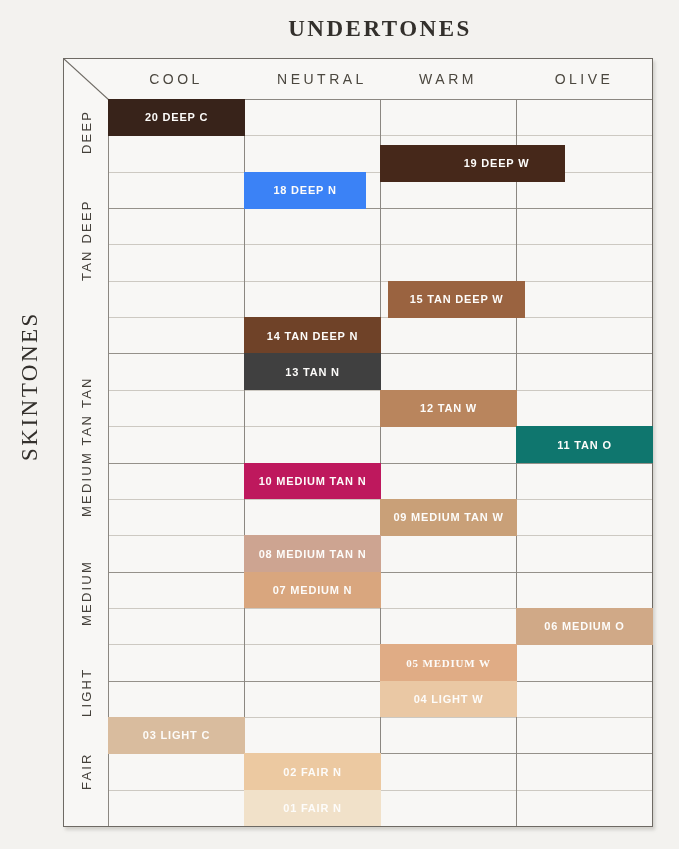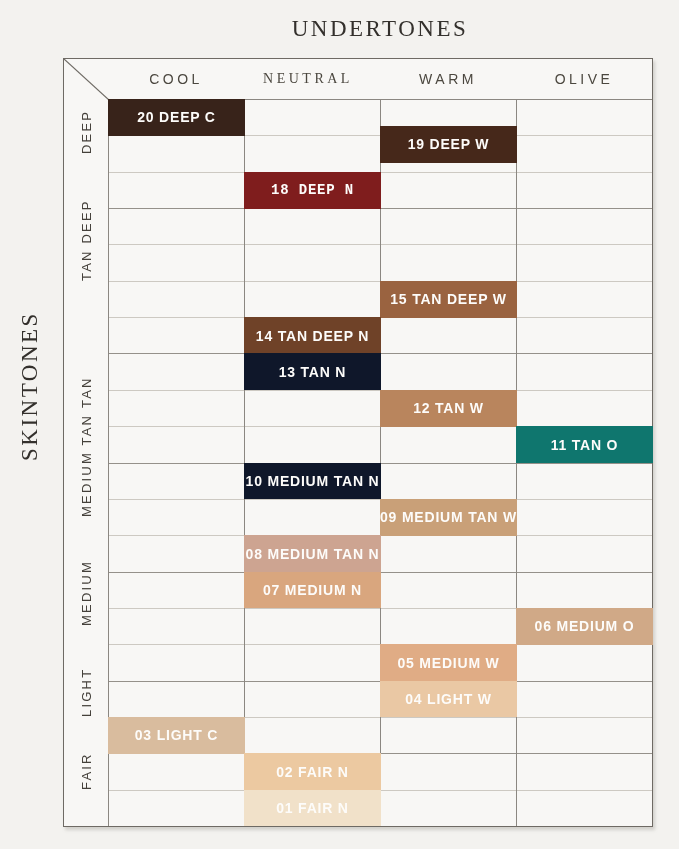--- a/index.html
+++ b/index.html
@@ -5,21 +5,21 @@
   html,body{margin:0;padding:0;background:#f3f2ef;}
   .stage{
     position:relative;width:679px;height:849px;overflow:hidden;
     background:#f3f2ef;
     font-family:"Liberation Sans","DejaVu Sans",sans-serif;
   }
   .title{
     position:absolute;left:107px;top:16px;width:546px;
     text-align:center;
     font-family:"Liberation Serif","DejaVu Serif",serif;
-    font-size:23px;letter-spacing:2.5px;color:#33302c;
+    font-size:23px;letter-spacing:2.5px;color:#33302c;font-weight:bold;
   }
   .side-title{position:absolute;left:30px;top:461px;width:0;height:0;}
   .side-title span{
     display:block;transform:translate(-50%,-50%) rotate(-90deg);
     white-space:nowrap;
     font-family:"Liberation Serif","DejaVu Serif",serif;
     font-size:23px;letter-spacing:2.5px;color:#33302c;
   }
   .frame{
     position:absolute;left:63px;top:58px;width:588px;height:767px;
@@ -39,39 +39,39 @@
     font-size:13px;letter-spacing:2.2px;color:#44403a;
   }
   .line-h{position:absolute;height:1px;background:#cdc9c2;z-index:1;}
   .line-h.group{background:#95918a;}
   .line-v{position:absolute;width:1px;background:#8b8781;z-index:2;}
   .swatch{
     position:absolute;z-index:3;
     display:flex;align-items:center;justify-content:center;
   }
   .swatch span{
-    color:#fdfcfa;font-weight:bold;font-size:14px;
+    color:#fdfcfa;font-weight:bold;font-size:11px;
     letter-spacing:.8px;white-space:nowrap;
   }
 </style>
 </head>
 <body>
 
 <div class="stage">
   <div class="title">UNDERTONES</div>
   <div class="side-title">
     <span>SKINTONES</span>
   </div>
   <div class="frame">
     <svg class="corner-svg" width="45" height="41" viewBox="0 0 45 41">
       <line x1="0" y1="0" x2="45" y2="41" stroke="#6e6a64" stroke-width="1.2"></line>
     </svg>
 
   <div class="col-header" style="left: 44px; width: 136px;">COOL</div>
-      <div class="col-header" style="left: 176px; width: 136px; font-family: Liberation Serif, serif;">NEUTRAL</div>
+      <div class="col-header" style="left: 190px; width: 136px;">NEUTRAL</div>
       <div class="col-header" style="left: 316px; width: 136px;">WARM</div>
       <div class="col-header" style="left: 452px; width: 136px;">OLIVE</div>
       <div class="line-v" style="left: 44px; top: 40px; height: 727px;"></div>
       <div class="line-v" style="left: 180px; top: 40px; height: 727px;"></div>
       <div class="line-v" style="left: 316px; top: 40px; height: 727px;"></div>
       <div class="line-v" style="left: 452px; top: 40px; height: 727px;"></div>
       <div class="line-v" style="left: 44px; top: 40px; width: 544px; height: 1px; background: rgb(139, 135, 129);"></div>
       <div class="line-h" style="left: 44px; top: 76.35px; width: 544px;"></div>
       <div class="line-h" style="left: 44px; top: 112.7px; width: 544px;"></div>
       <div class="line-h group" style="left: 44px; top: 149.05px; width: 544px;"></div>
@@ -108,57 +108,57 @@
       </div>
       <div class="group-label" style="left: 22px; top: 657.95px;">
         <span>LIGHT</span>
       </div>
       <div class="group-label" style="left: 22px; top: 730.65px;">
         <span>FAIR</span>
       </div>
       <div class="swatch" style="left: 44px; top: 40px; width: 137px; height: 36.85px; background: rgb(56, 35, 26);">
         <span>20 DEEP C</span>
       </div>
-      <div class="swatch" style="left: 316px; top: 67px; width: 137px; height: 36.85px; background: rgb(70, 40, 26);">
+      <div class="swatch" style="left: 316px; top: 86px; width: 137px; height: 36.85px; background: rgb(70, 40, 26); padding-left: 48px;">
         <span>19 DEEP W</span>
       </div>
-      <div class="swatch" style="left: 180px; top: 112.7px; width: 137px; height: 36.85px; background: #7f1d1d; font-family: Liberation Mono, monospace;">
+      <div class="swatch" style="left: 180px; top: 112.7px; width: 122px; height: 36.85px; background: #3b82f6;">
         <span>18 DEEP N</span>
       </div>
-      <div class="swatch" style="left: 316px; top: 221.75px; width: 137px; height: 36.85px; background: rgb(154, 99, 64);">
+      <div class="swatch" style="left: 324px; top: 221.75px; width: 137px; height: 36.85px; background: rgb(154, 99, 64);">
         <span>15 TAN DEEP W</span>
       </div>
       <div class="swatch" style="left: 180px; top: 258.1px; width: 137px; height: 36.85px; background: rgb(111, 66, 40);">
         <span>14 TAN DEEP N</span>
       </div>
-      <div class="swatch" style="left: 180px; top: 294.45px; width: 137px; height: 36.85px; background: #0f172a;">
+      <div class="swatch" style="left: 180px; top: 294.45px; width: 137px; height: 36.85px; background: #404040;">
         <span>13 TAN N</span>
       </div>
       <div class="swatch" style="left: 316px; top: 330.8px; width: 137px; height: 36.85px; background: rgb(185, 133, 93);">
         <span>12 TAN W</span>
       </div>
       <div class="swatch" style="left: 452px; top: 367.15px; width: 137px; height: 36.85px; background: #0f766e;">
         <span>11 TAN O</span>
       </div>
-      <div class="swatch" style="left: 180px; top: 403.5px; width: 137px; height: 36.85px; background: #0f172a;">
+      <div class="swatch" style="left: 180px; top: 403.5px; width: 137px; height: 36.85px; background: #be185d;">
         <span>10 MEDIUM TAN N</span>
       </div>
       <div class="swatch" style="left: 316px; top: 439.85px; width: 137px; height: 36.85px; background: rgb(201, 160, 120);">
         <span>09 MEDIUM TAN W</span>
       </div>
       <div class="swatch" style="left: 180px; top: 476.2px; width: 137px; height: 36.85px; background: rgb(205, 164, 145);">
         <span>08 MEDIUM TAN N</span>
       </div>
       <div class="swatch" style="left: 180px; top: 512.55px; width: 137px; height: 36.85px; background: rgb(217, 166, 126);">
         <span>07 MEDIUM N</span>
       </div>
       <div class="swatch" style="left: 452px; top: 548.9px; width: 137px; height: 36.85px; background: rgb(208, 169, 135);">
         <span>06 MEDIUM O</span>
       </div>
-      <div class="swatch" style="left: 316px; top: 585.25px; width: 137px; height: 36.85px; background: rgb(224, 172, 133);">
+      <div class="swatch" style="left: 316px; top: 585.25px; width: 137px; height: 36.85px; background: rgb(224, 172, 133); font-family: Liberation Serif, serif;">
         <span>05 MEDIUM W</span>
       </div>
       <div class="swatch" style="left: 316px; top: 621.6px; width: 137px; height: 36.85px; background: rgb(234, 200, 164);">
         <span>04 LIGHT W</span>
       </div>
       <div class="swatch" style="left: 44px; top: 657.95px; width: 137px; height: 36.85px; background: rgb(217, 188, 158);">
         <span>03 LIGHT C</span>
       </div>
       <div class="swatch" style="left: 180px; top: 694.3px; width: 137px; height: 36.85px; background: rgb(236, 201, 161);">
         <span>02 FAIR N</span>

